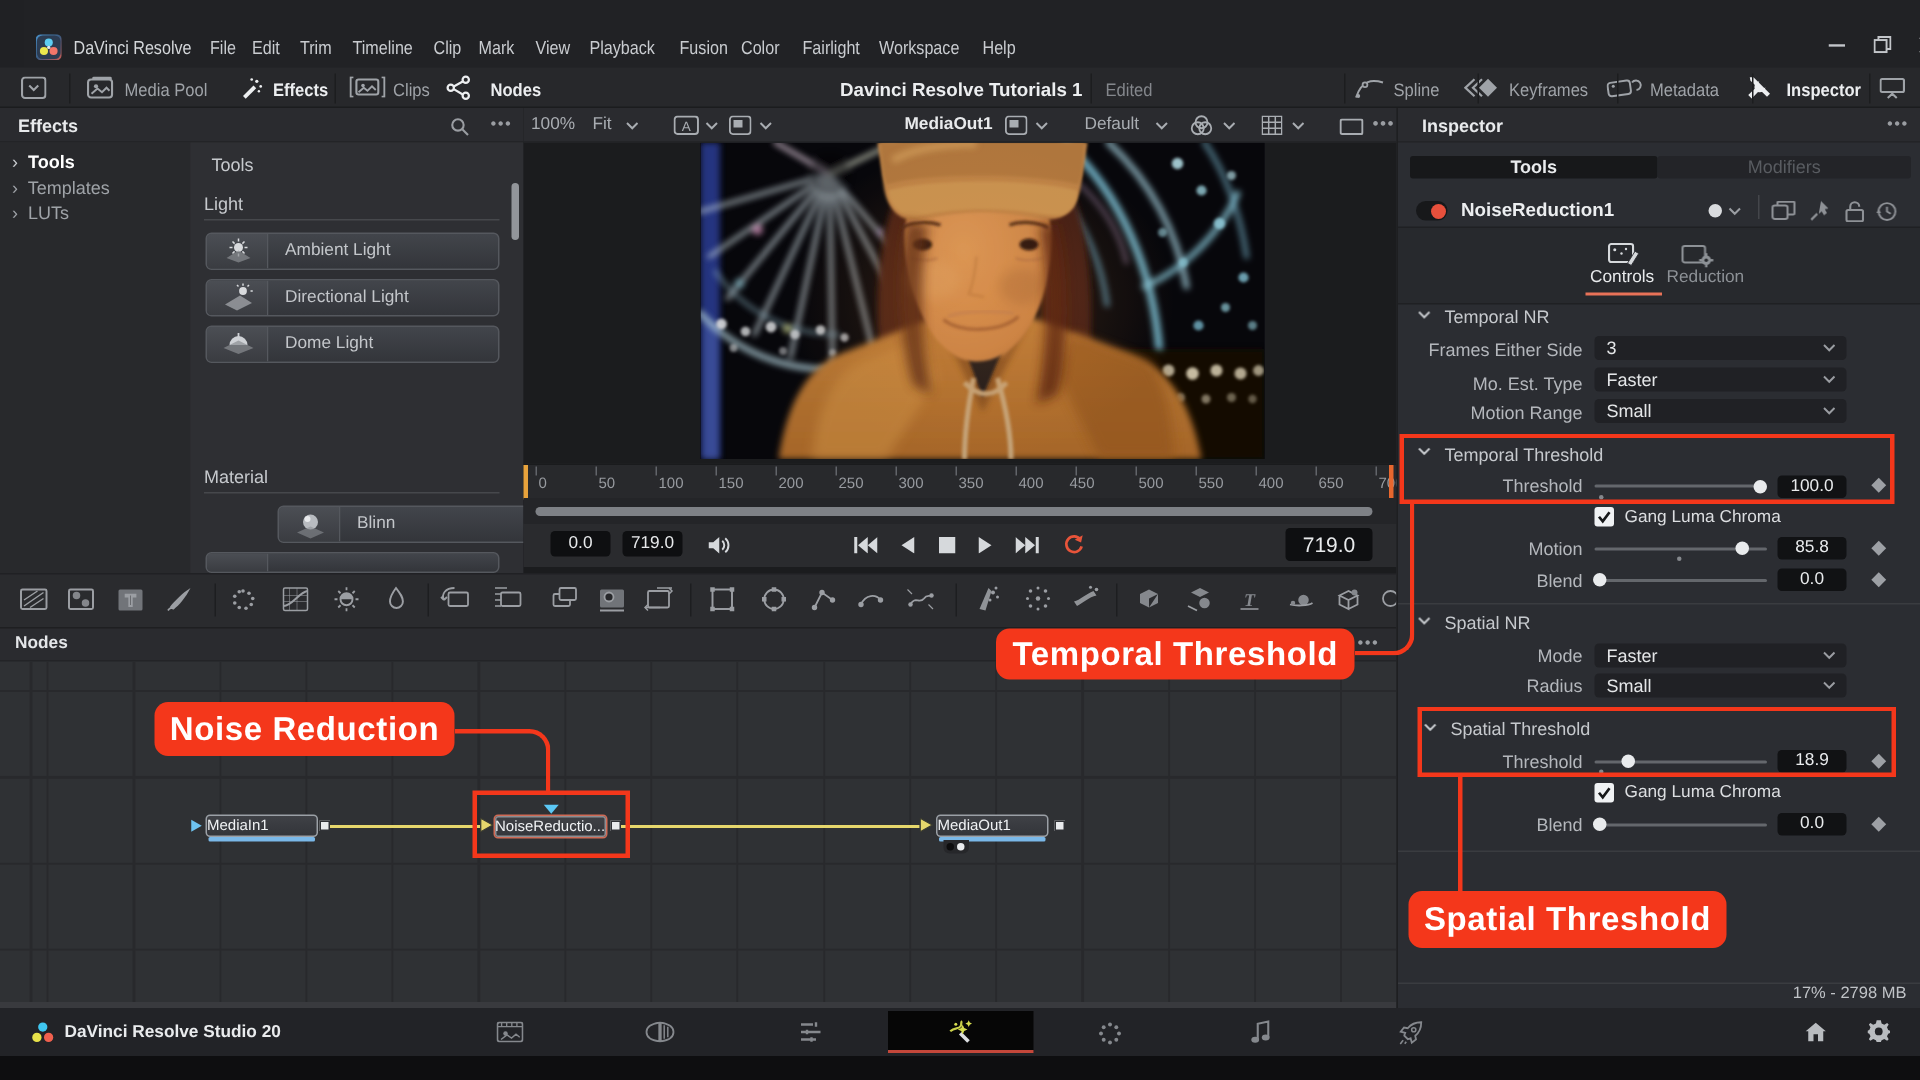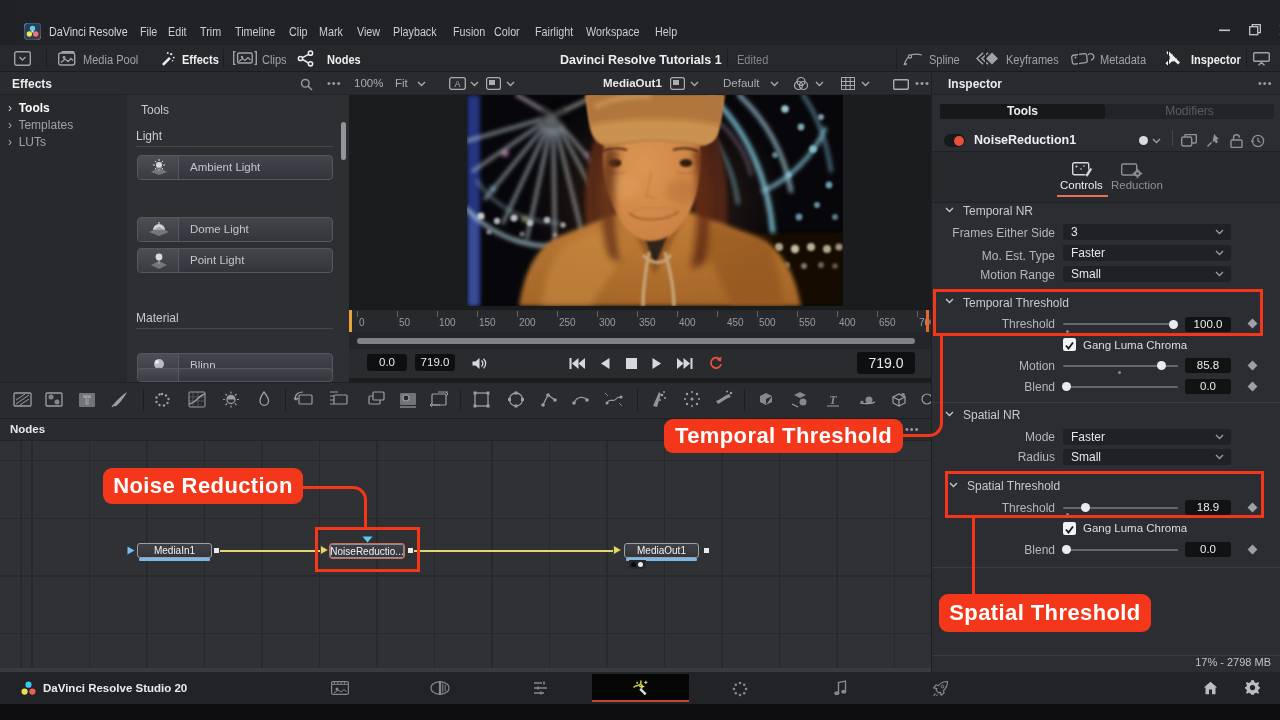--- a/index.html
+++ b/index.html
@@ -48,21 +48,21 @@
 
 
 #nodehead { left:0; top:418px; width:931px; height:23px; background:#2a2b2f; border-top:1px solid #1e1f21; border-bottom:1px solid #232427;}
 #nodes { left:0; top:441px; width:931px; height:227px; background:#2f3134;
   background-image:
     repeating-linear-gradient(to right, #28292c 0, #28292c 1.5px, transparent 1.5px, transparent 57.5px),
     repeating-linear-gradient(to bottom, #28292c 0, #28292c 1.5px, transparent 1.5px, transparent 57.5px);
   background-position:31px 19px; }
 #nodestrip { left:0; top:668px; width:931px; height:4px; background:#393a3e; }
 .nodebox { position:absolute; background:linear-gradient(#3f4146,#33353a); border:1px solid #9ba0a6; border-radius:3px;
-  color:#f0f2f4; font-size:10px; text-align:center; }
+  color:#f0f2f4; font-size:10px; }
 .yline { position:absolute; height:2px; background:#e6d76c; }
 .sq { position:absolute; width:7px; height:7px; background:#e9ebed; border:1px solid #303236; }
 
 
 #inspector { left:931px; top:72px; width:349px; height:600px; background:#2b2d32; border-left:1px solid #1e1f21;}
 #insphead { position:absolute; left:0; top:0; width:349px; height:23px; background:#2a2b2f; border-bottom:1px solid #232427;}
 .tab { position:absolute; top:32px; height:15px; font-size:12px; text-align:center; border-radius:2px; }
 .irow-label { position:absolute; font-size:12px; color:#b4b7bc; text-align:right; }
 .dd { position:absolute; left:131px; width:168px; height:16px; background:#202125; border-radius:3px; }
 .dd .dt { position:absolute; left:8px; top:1px; font-size:12px; color:#e4e6e8; }
@@ -225,39 +225,41 @@
     <div class="fxbtn" style="top:83px;">
         <div class="ic"><svg width="41" height="23">
             <circle cx="21" cy="9" r="3" fill="#d8dadd"></circle>
             <g stroke="#d8dadd" stroke-width="1">
               <path d="M21 3 V5 M21 13 V15 M15 9 H17 M25 9 H27 M17 5 L18.4 6.4 M25 5 L23.6 6.4 M17 13 L18.4 11.6 M25 13 L23.6 11.6"></path>
             </g>
             <path d="M13 16 L21 11 L29 16 L21 19 Z" fill="#8a8d92" opacity="0.7"></path>
           </svg></div>
         <div class="lb">Ambient Light</div>
       </div>
+    <div class="fxbtn" style="top:114px;">
+        <div class="ic"><svg width="41" height="23">
+            <circle cx="24" cy="7" r="2.6" fill="#d8dadd"></circle>
+            <g stroke="#d8dadd" stroke-width="1">
+              <path d="M24 2 V3.5 M29 7 H30.5 M28 3 L27 4 M20 3 L21 4"></path>
+            </g>
+            <path d="M12 16 L22 10 L30 15 L20 20 Z" fill="#9da0a5" opacity="0.8"></path>
+          </svg></div>
+        <div class="lb">Directional Light</div>
+      </div>
     <div class="fxbtn" style="top:145px;">
         <div class="ic"><svg width="41" height="23">
             <path d="M15 12 A6 6 0 0 1 27 12 Z" fill="#cfd2d6"></path>
             <path d="M11 14 L21 9 L31 14 L21 18 Z" fill="#8a8d92" opacity="0.7"></path>
             <path d="M21 4 V7" stroke="#cfd2d6" stroke-width="1.2"></path>
           </svg></div>
         <div class="lb">Dome Light</div>
       </div>
-    <div class="fxbtn" style="top:176px;">
-        <div class="ic"><svg width="41" height="23">
-            <circle cx="21" cy="8" r="3.4" fill="#d8dadd"></circle>
-            <path d="M21 11 V15" stroke="#9da0a5" stroke-width="1.5"></path>
-            <path d="M13 16 L21 12 L29 16 L21 20 Z" fill="#8a8d92" opacity="0.7"></path>
-          </svg></div>
-        <div class="lb">Point Light</div>
-      </div>
     <div class="sechead" style="top:239px;">Material</div>
     <div class="secline" style="top:256px;"></div>
-    <div class="fxbtn" style="top:281px;">
+    <div class="fxbtn" style="top:265px;margin-left:48px;">
         <div class="ic"><svg width="41" height="23">
             <circle cx="21" cy="10" r="5" fill="#b8bbc0"></circle>
             <circle cx="19" cy="8" r="2" fill="#e8eaec"></circle>
             <path d="M12 17 L21 13 L30 17 L21 21 Z" fill="#8a8d92" opacity="0.6"></path>
           </svg></div>
         <div class="lb">Blinn</div>
       </div>
     <div class="fxbtn" style="top:296px;height:14px;">
         <div class="ic" style="height:12px;"></div>
       </div>
@@ -478,21 +480,21 @@
         <div class="ticklb" style="left:170px;">200</div>
       <div class="tick" style="left:208px;"></div>
         <div class="ticklb" style="left:210px;">250</div>
       <div class="tick" style="left:248px;"></div>
         <div class="ticklb" style="left:250px;">300</div>
       <div class="tick" style="left:288px;"></div>
         <div class="ticklb" style="left:290px;">350</div>
       <div class="tick" style="left:328px;"></div>
         <div class="ticklb" style="left:330px;">400</div>
       <div class="tick" style="left:368px;"></div>
-        <div class="ticklb" style="left:378px;">450</div>
+        <div class="ticklb" style="left:364px;">450</div>
       <div class="tick" style="left:408px;"></div>
         <div class="ticklb" style="left:410px;">500</div>
       <div class="tick" style="left:448px;"></div>
         <div class="ticklb" style="left:450px;">550</div>
       <div class="tick" style="left:488px;"></div>
         <div class="ticklb" style="left:490px;">400</div>
       <div class="tick" style="left:528px;"></div>
         <div class="ticklb" style="left:530px;">650</div>
       <div class="tick" style="left:568px;"></div>
         <div class="ticklb" style="left:570px;">700</div>

